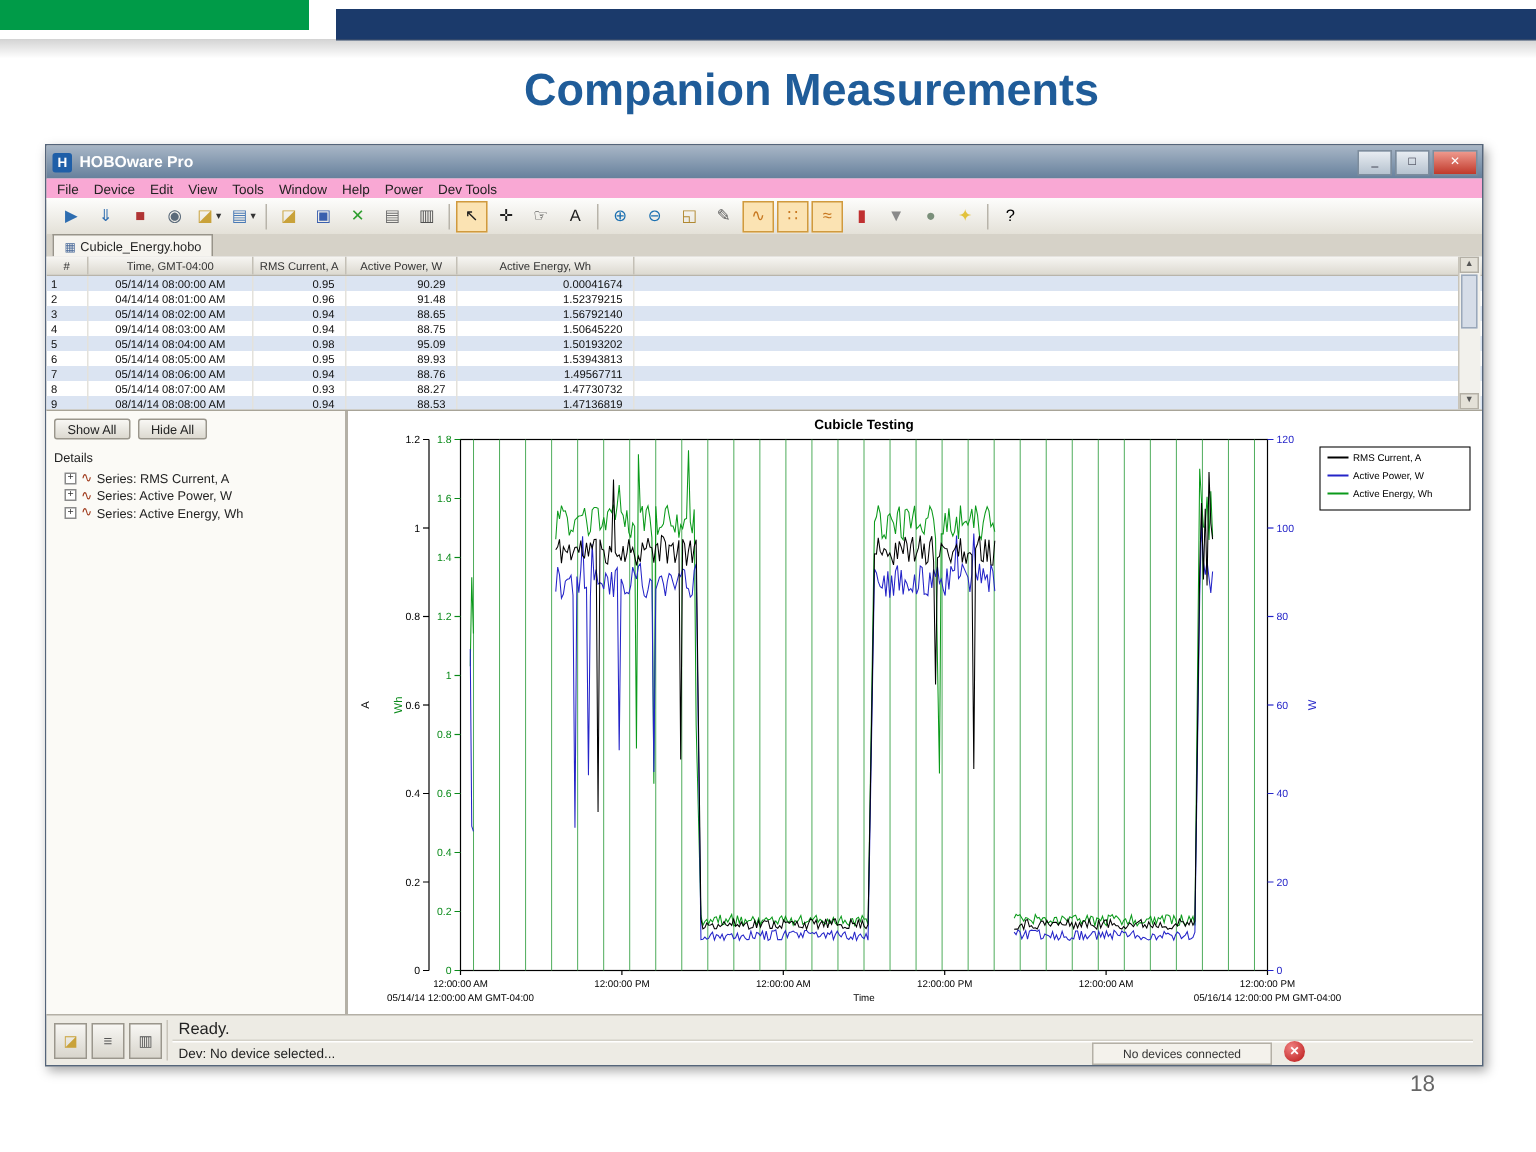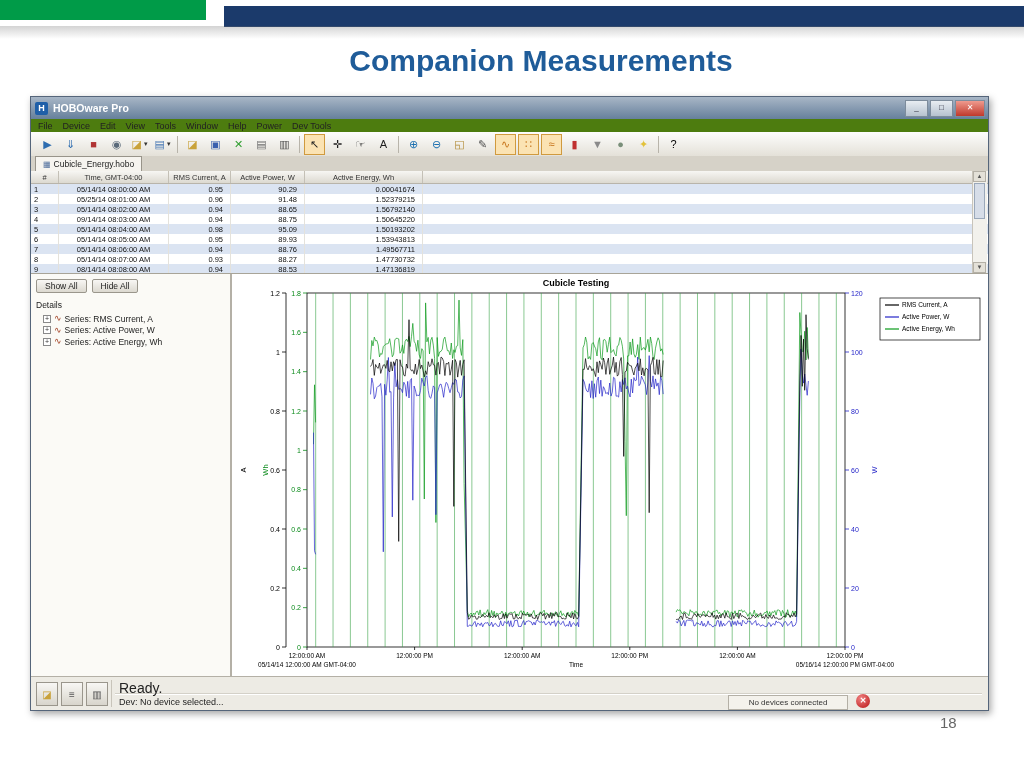--- a/index.html
+++ b/index.html
@@ -24,21 +24,21 @@
   .titlebar{position:absolute;left:0;top:0;right:0;height:22px;
     background:linear-gradient(#a8b6c6,#66809c);display:flex;align-items:center;
     padding:0 4px;color:#fff;font-size:10.5px;font-weight:bold;}
   .app-icon{width:13px;height:13px;background:#1f5fa8;color:#fff;font-size:9px;font-weight:bold;
     display:flex;align-items:center;justify-content:center;margin-right:5px;border-radius:2px;}
   .winbtns{position:absolute;right:3px;top:3px;display:flex;gap:2px;}
   .winbtn{width:21px;height:15px;background:linear-gradient(#e8edf2,#b6c2cf);
     border:1px solid #7d8c9c;font-size:8px;line-height:13px;text-align:center;color:#223;font-weight:normal;}
   .winbtn.close{background:linear-gradient(#ef9a8e,#c0392b);color:#fff;width:28px;}
 
-  .menubar{position:absolute;top:22px;left:0;right:0;height:13px;background:#4d7c0f;
+  .menubar{position:absolute;top:22px;left:0;right:0;height:13px;background:#f9a8d4;
     border-bottom:1px solid #d0ccc2;font-size:9px;display:flex;align-items:center;padding-left:2px;color:#222;}
   .menu-item{padding:0 5px;}
 
   .toolbar{position:absolute;top:35px;left:0;right:0;height:24px;
     background:linear-gradient(#fdfdfc,#e4e1d8);border-bottom:1px solid #c6c2b8;
     display:flex;align-items:center;padding-left:5px;}
   .tbtn{height:19px;min-width:19px;display:flex;align-items:center;justify-content:center;
     border:1px solid transparent;margin:0 1px;font-size:11px;}
   .tbtn.pressed{background:#fbe3b3;border:1px solid #d09a3e;}
   .tglyph{line-height:1;}
@@ -79,21 +79,21 @@
 
   .chartarea{position:absolute;left:203px;top:0;right:0;height:100%;background:#fff;}
   .chartarea svg{position:absolute;left:0;top:0;}
 
   .statusbar{position:absolute;left:0;bottom:0;right:0;height:34px;background:#edebe4;border-top:1px solid #b4b0a6;box-sizing:border-box;}
   .pane-btns{position:absolute;left:5px;top:5px;display:flex;gap:3px;}
   .pane-btn{width:20px;height:22px;background:linear-gradient(#f8f7f4,#d8d5cc);border:1px solid #9a968c;
     display:flex;align-items:center;justify-content:center;font-size:10px;}
   .sb-vsep{position:absolute;left:80px;top:3px;bottom:3px;width:1px;background:#c8c4ba;}
   .sb-hdiv{position:absolute;left:84px;right:6px;top:16px;height:1px;background:#d4d1c8;box-shadow:0 1px 0 #fff;}
-  .ready{position:absolute;left:88px;top:3px;font-size:14px;color:#222;}
+  .ready{position:absolute;left:88px;top:3px;font-size:11px;color:#222;}
   .dev{position:absolute;left:88px;top:20px;font-size:9px;color:#222;}
   .nodev-box{position:absolute;right:140px;top:18px;width:118px;height:13px;border:1px solid #b4b0a6;
     background:#f4f2ec;font-size:8px;display:flex;align-items:center;justify-content:center;color:#333;}
   .nodev-icon{position:absolute;right:118px;top:17px;width:14px;height:14px;border-radius:50%;
     background:radial-gradient(circle at 35% 30%,#f08080,#b81515);color:#fff;font-size:8px;
     line-height:14px;text-align:center;font-weight:bold;}
 </style>
 </head>
 <body>
 
@@ -236,21 +236,21 @@
       <div>
           <div class="tr alt">
             <div class="td c0" style="width: 28px;">1</div>
             <div class="td c1" style="width: 110px;">05/14/14 08:00:00 AM</div>
             <div class="td c2" style="width: 62px;">0.95</div>
             <div class="td c3" style="width: 74px;">90.29</div>
             <div class="td c4" style="width: 118px;">0.00041674</div>
           </div>
           <div class="tr">
             <div class="td c0" style="width: 28px;">2</div>
-            <div class="td c1" style="width: 110px;">05/25/14 08:01:00 AM</div>
+            <div class="td c1" style="width: 110px;">04/14/14 08:01:00 AM</div>
             <div class="td c2" style="width: 62px;">0.96</div>
             <div class="td c3" style="width: 74px;">91.48</div>
             <div class="td c4" style="width: 118px;">1.52379215</div>
           </div>
           <div class="tr alt">
             <div class="td c0" style="width: 28px;">3</div>
             <div class="td c1" style="width: 110px;">05/14/14 08:02:00 AM</div>
             <div class="td c2" style="width: 62px;">0.94</div>
             <div class="td c3" style="width: 74px;">88.65</div>
             <div class="td c4" style="width: 118px;">1.56792140</div>

